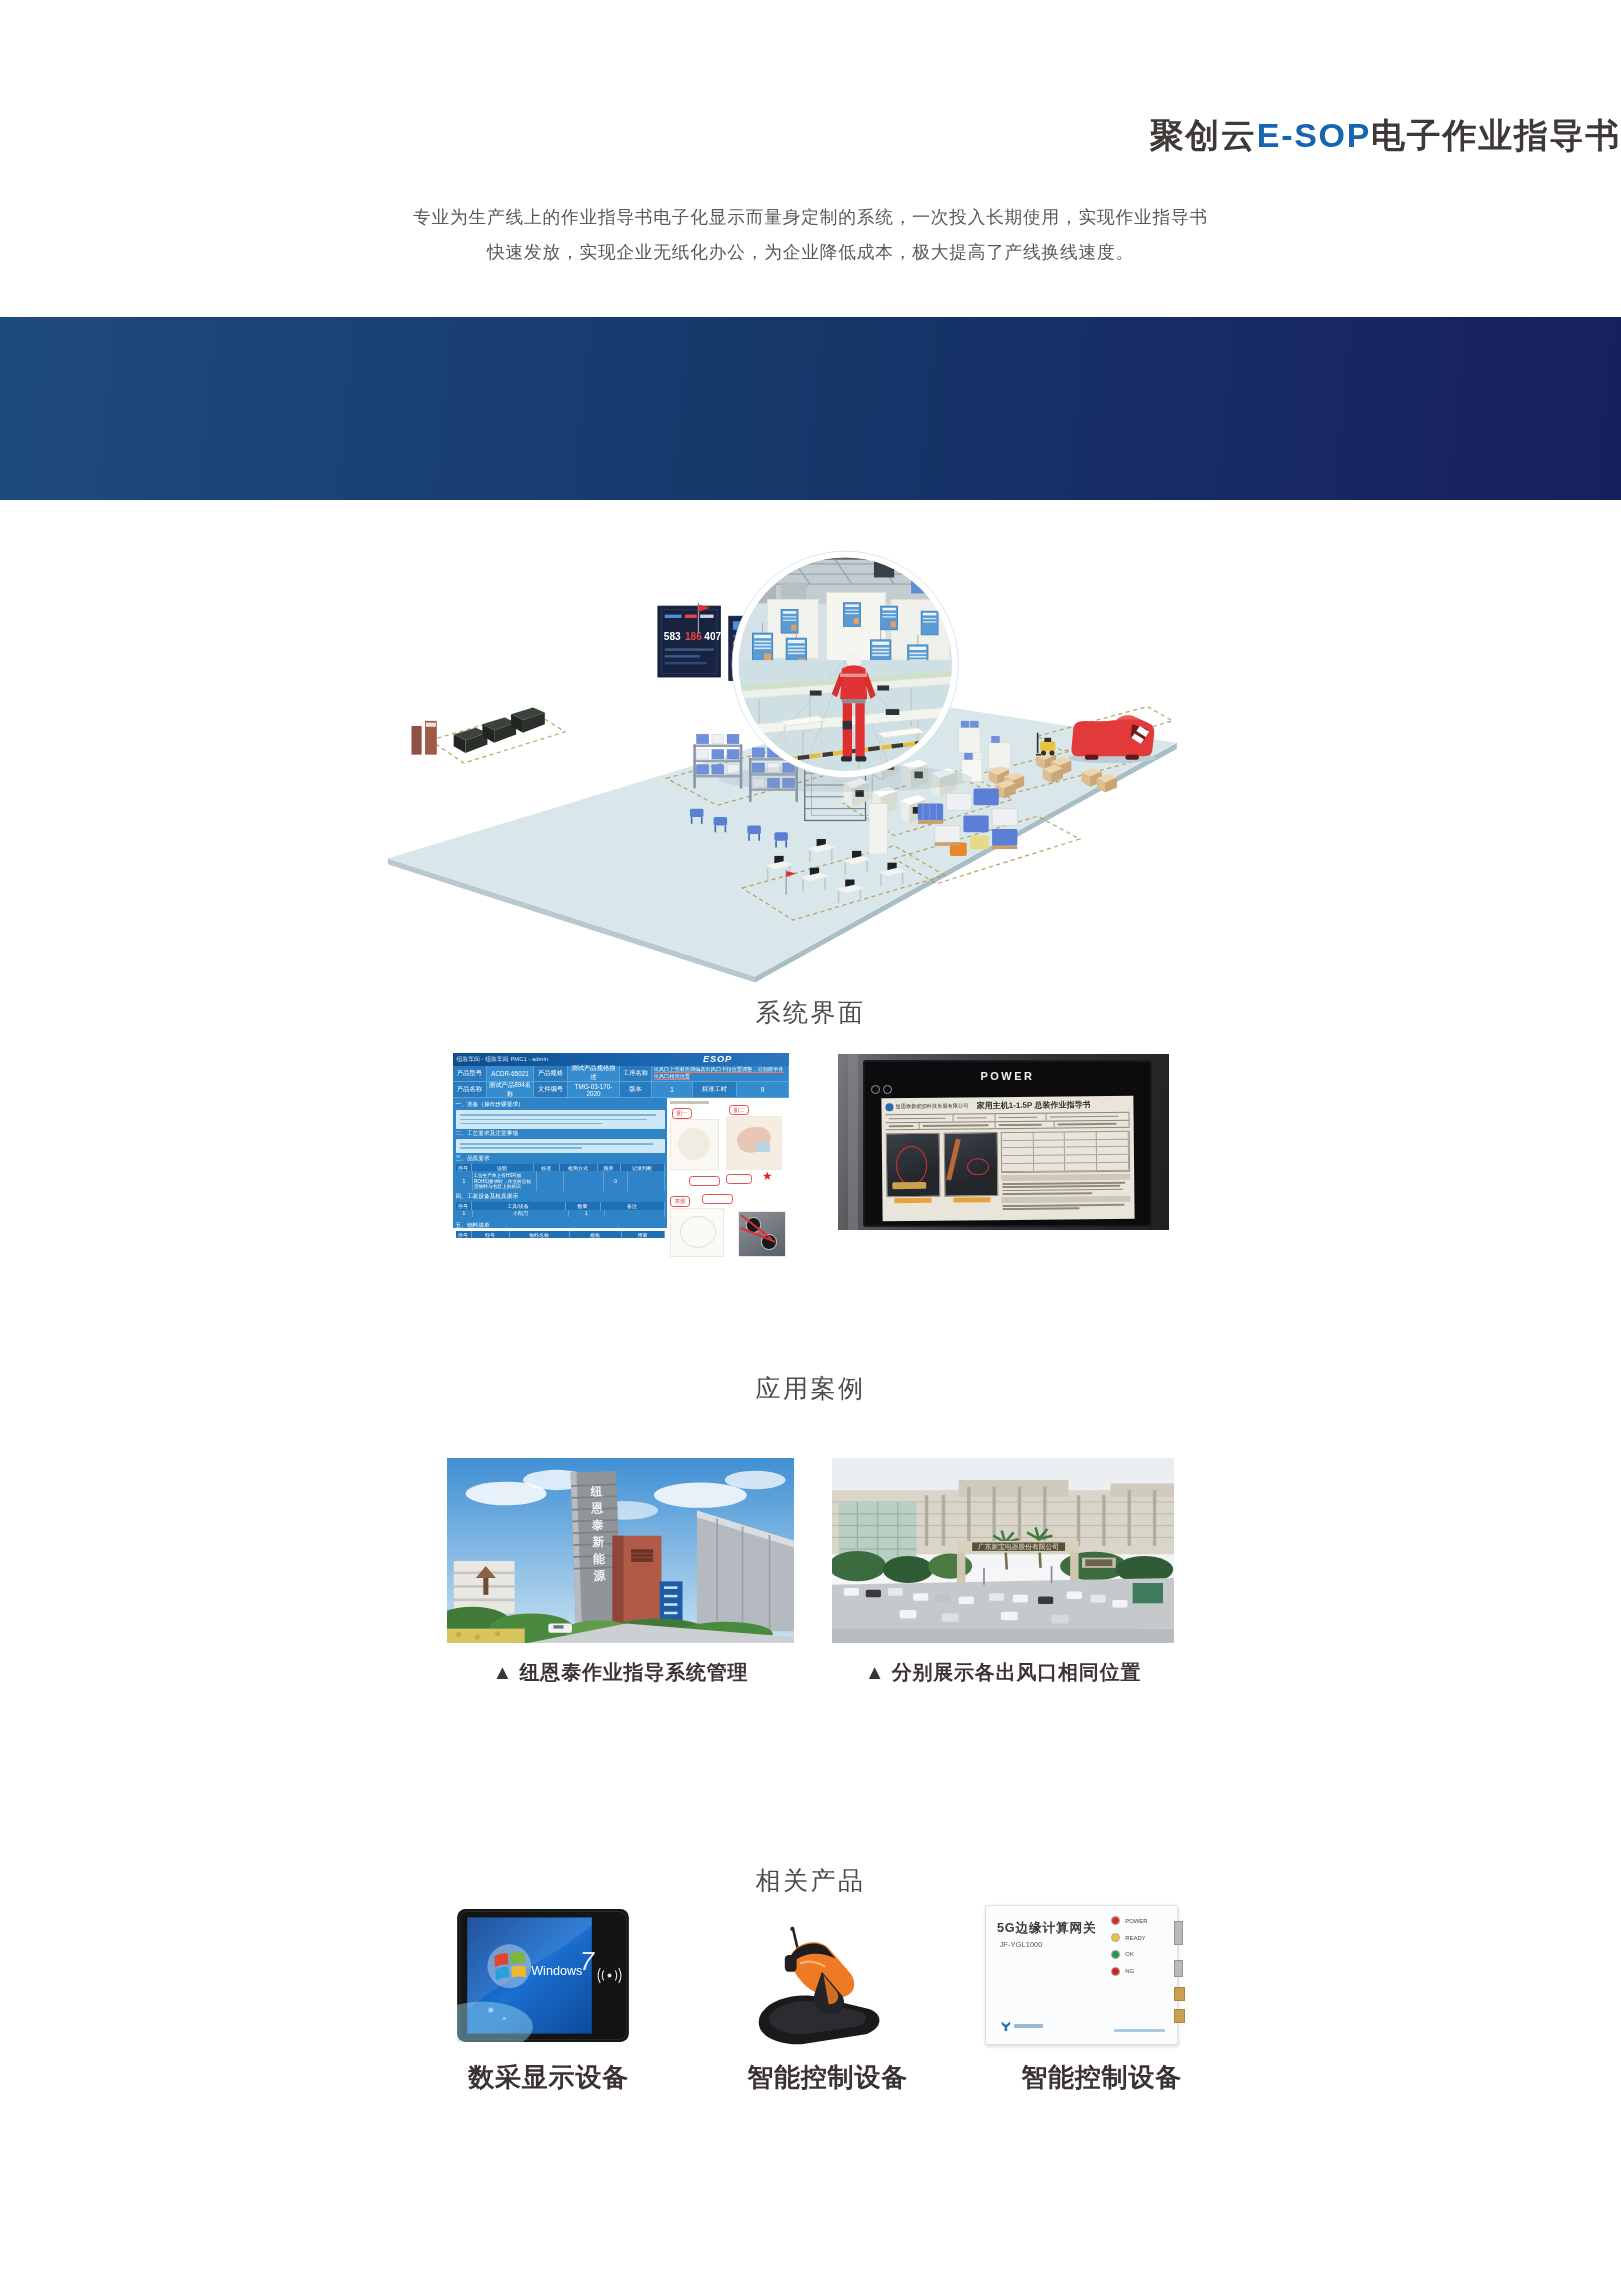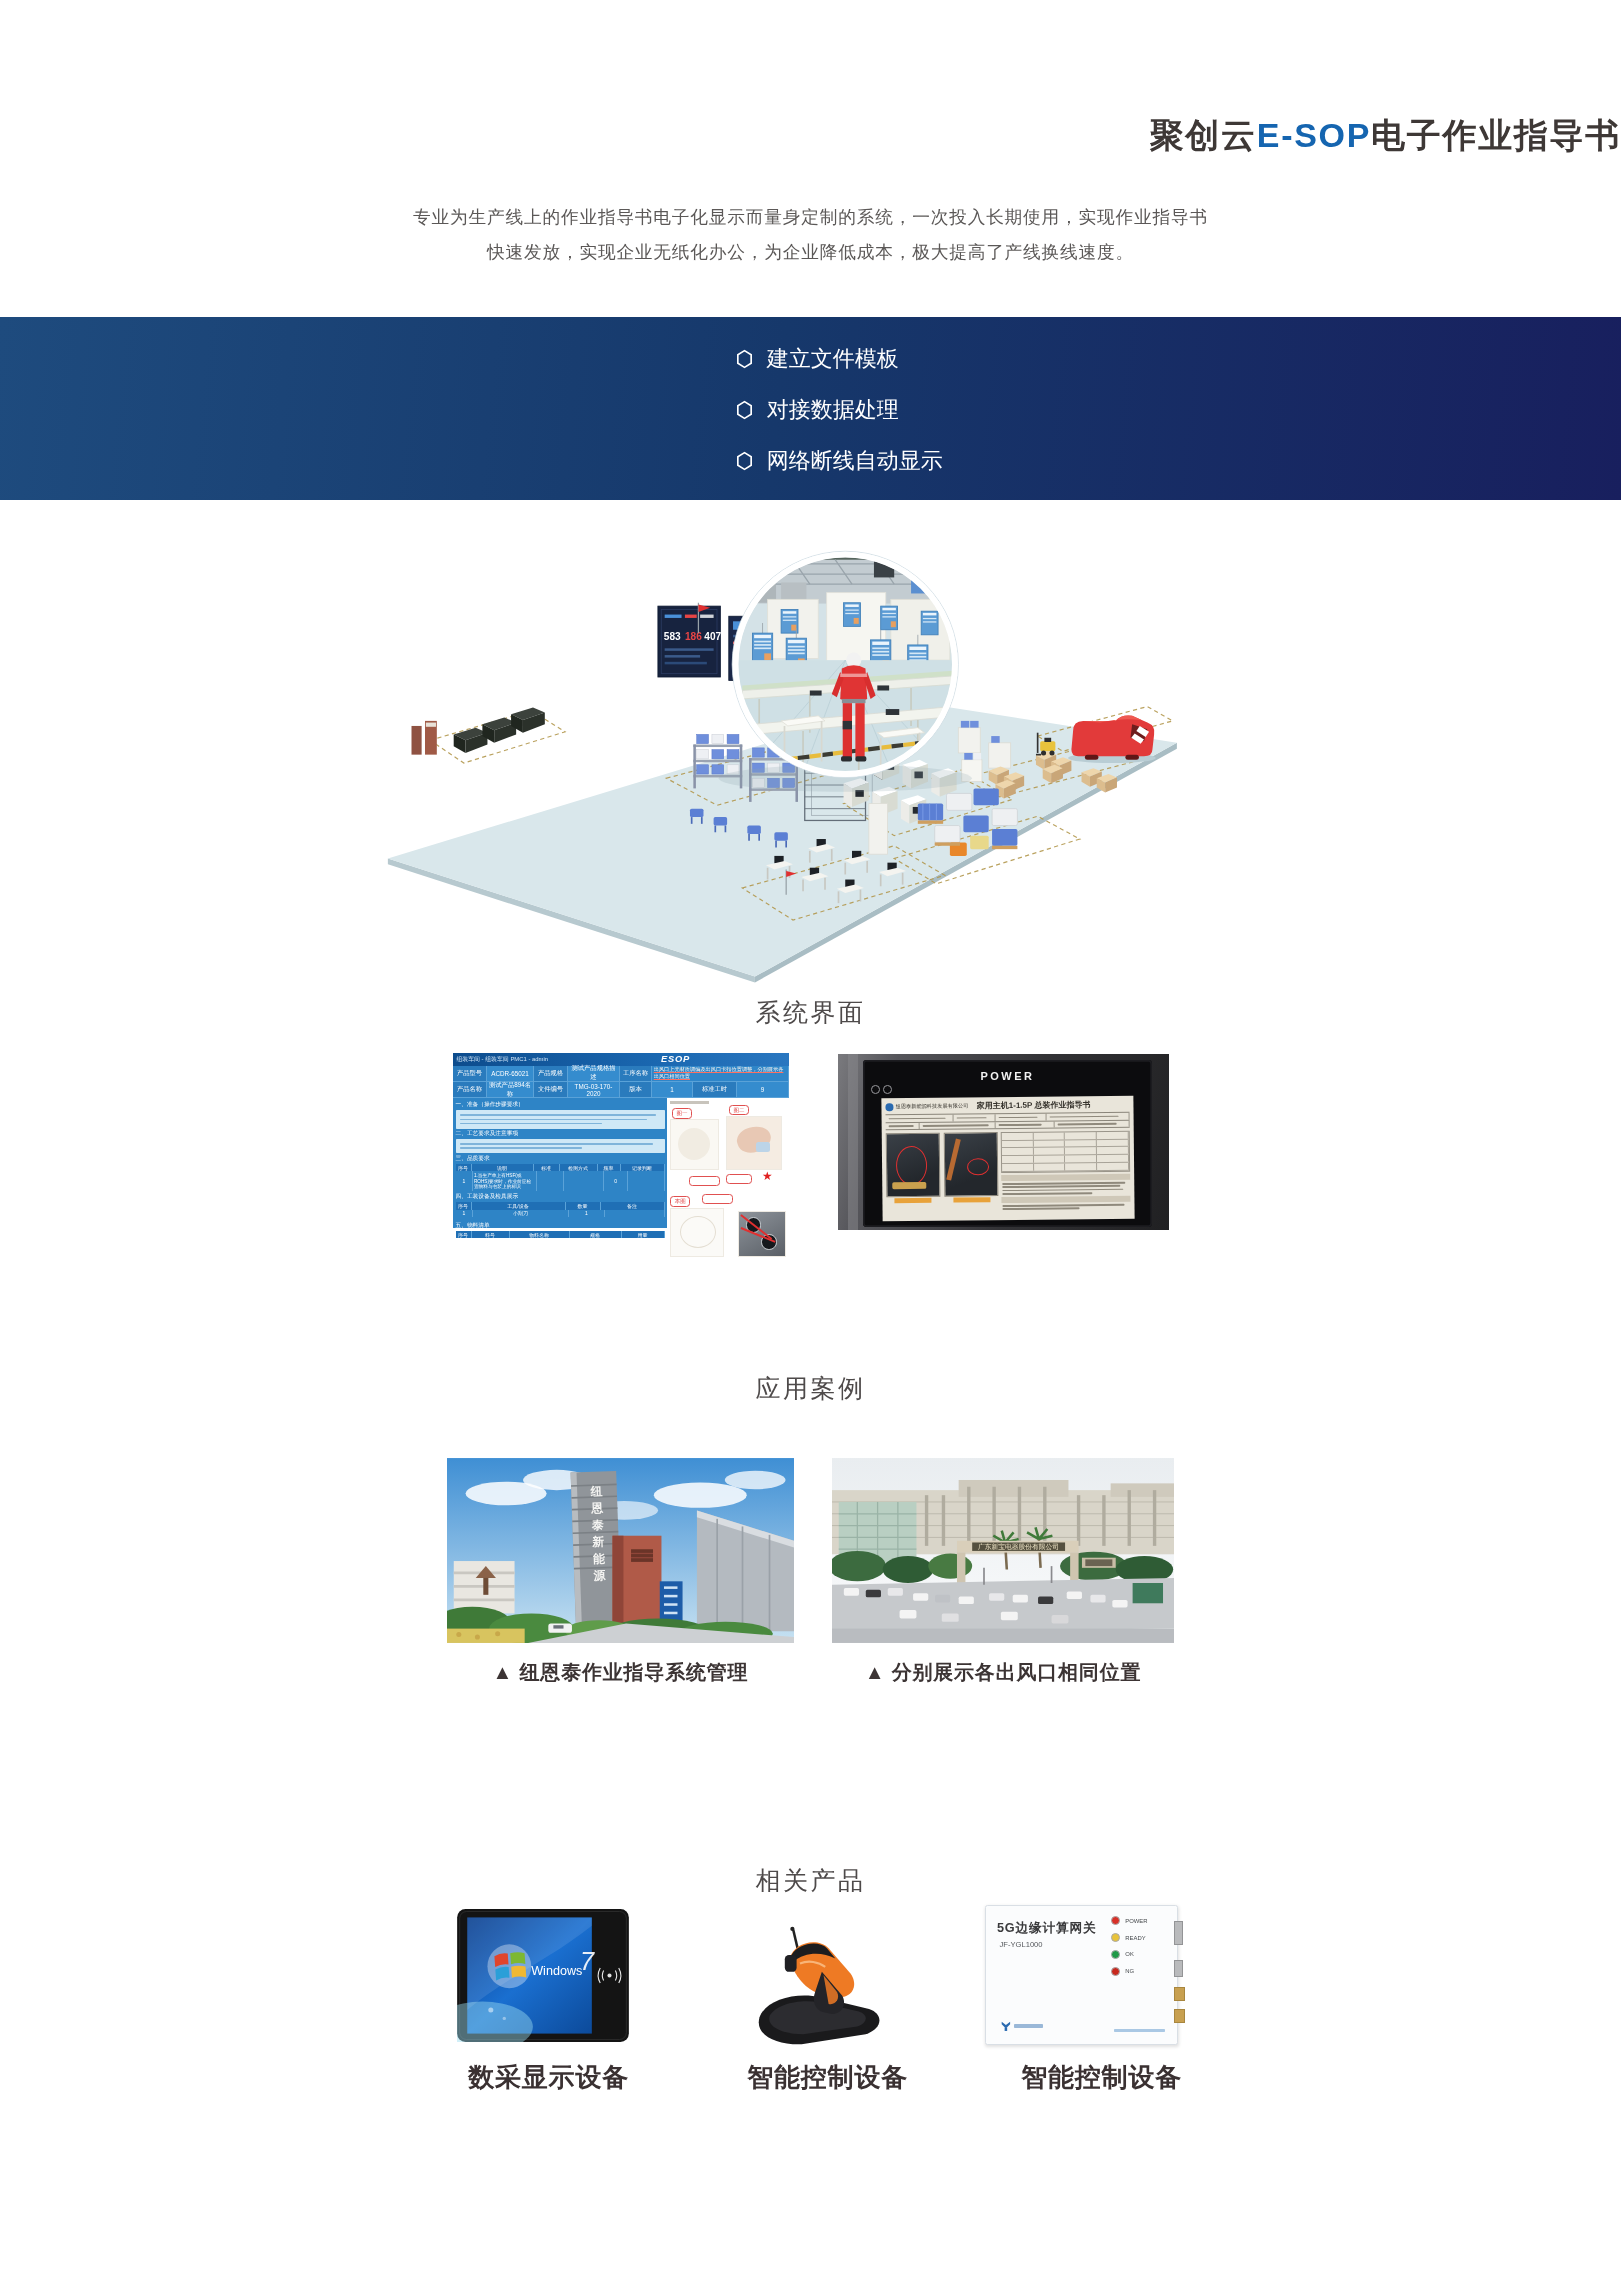--- a/index.html
+++ b/index.html
@@ -21,21 +21,21 @@
   .fitem{display:flex;align-items:center;gap:13.5px;color:#ffffff;font-size:22px;height:29px;}
   .hex{width:17px;height:20px;flex:0 0 auto;}
   
   .sec-head{left:0;width:100%;text-align:center;font-size:25px;color:#4e4a4a;letter-spacing:2.5px;}
   
   .esop{top:1053px;left:453px;width:336px;height:175px;background:#ffffff;font-family:"Liberation Sans",sans-serif;}
   .esop-titlebar{position:absolute;top:0;left:0;width:100%;height:12.7px;
                  background:linear-gradient(90deg,#0d4c8d,#1a67b0 60%,#2a77c0);display:flex;align-items:center;}
   .esop-titlebar .tb-text{font-size:5.9px;color:#cfe4f6;padding-left:3.4px;flex:1;white-space:nowrap;overflow:hidden;}
   .esop-titlebar .tb-brand{font-size:9.3px;font-weight:bold;font-style:italic;color:#ffffff;
-                           letter-spacing:0.8px;margin-right:99px;}
+                           letter-spacing:0.8px;margin-right:57px;}
   .erow{position:absolute;left:0;width:100%;height:16px;display:flex;font-size:6.3px;color:#ffffff;}
   .erow1{top:12.7px;} .erow2{top:29px;}
   .ec{border-right:0.8px solid #5aa2d8;border-bottom:0.8px solid #5aa2d8;display:flex;align-items:center;
       justify-content:center;text-align:center;padding:0 1.7px;box-sizing:border-box;background:#358cce;}
   .ec.lab{background:#2a7bbd;}
   .ec.note{font-size:5.2px;line-height:6.8px;text-align:left;color:#fff8f0;
            text-decoration:underline;text-decoration-color:#ff7060;background:#2f86c9;}
   .esop-body{position:absolute;top:45px;left:0;width:214px;height:130px;background:#2e84c6;
              padding:1.7px 2.5px;box-sizing:border-box;}
   .esec{font-size:5.7px;color:#ffffff;margin:1.7px 0 0.8px 0;white-space:nowrap;}
@@ -96,40 +96,20 @@
 <body>
 
 <div class="abs page-title">
   <span>聚创云</span><span class="hl">E-SOP</span><span>电子作业指导书</span>
 </div>
 <div class="abs desc desc1">专业为生产线上的作业指导书电子化显示而量身定制的系统，一次投入长期使用，实现作业指导书</div>
 <div class="abs desc desc2">快速发放，实现企业无纸化办公，为企业降低成本，极大提高了产线换线速度。</div>
 
 <div class="abs banner"></div>
 <div class="abs features">
-  <div class="fcol">
-    <div class="fitem">
-      <svg class="hex" viewBox="0 0 20 24">
-          <polygon points="10,2 18,7 18,17 10,22 2,17 2,7" fill="none" stroke="#ffffff" stroke-width="2"></polygon>
-        </svg>
-      <span>建立文件模板</span>
-    </div>
-    <div class="fitem">
-      <svg class="hex" viewBox="0 0 20 24">
-          <polygon points="10,2 18,7 18,17 10,22 2,17 2,7" fill="none" stroke="#ffffff" stroke-width="2"></polygon>
-        </svg>
-      <span>对接数据处理</span>
-    </div>
-    <div class="fitem">
-      <svg class="hex" viewBox="0 0 20 24">
-          <polygon points="10,2 18,7 18,17 10,22 2,17 2,7" fill="none" stroke="#ffffff" stroke-width="2"></polygon>
-        </svg>
-      <span>网络断线自动显示</span>
-    </div>
-  </div>
 </div>
 
 <svg class="abs" style="top:525px;left:371px;" width="962" height="477" viewBox="0 0 1140 565">
   <defs>
     <clipPath id="cc">
         <circle cx="562" cy="165" r="127"></circle>
       </clipPath>
   </defs>
 
   <polygon points="955,258 455,535 455,542 955,265" fill="#a9bdc4"></polygon>

